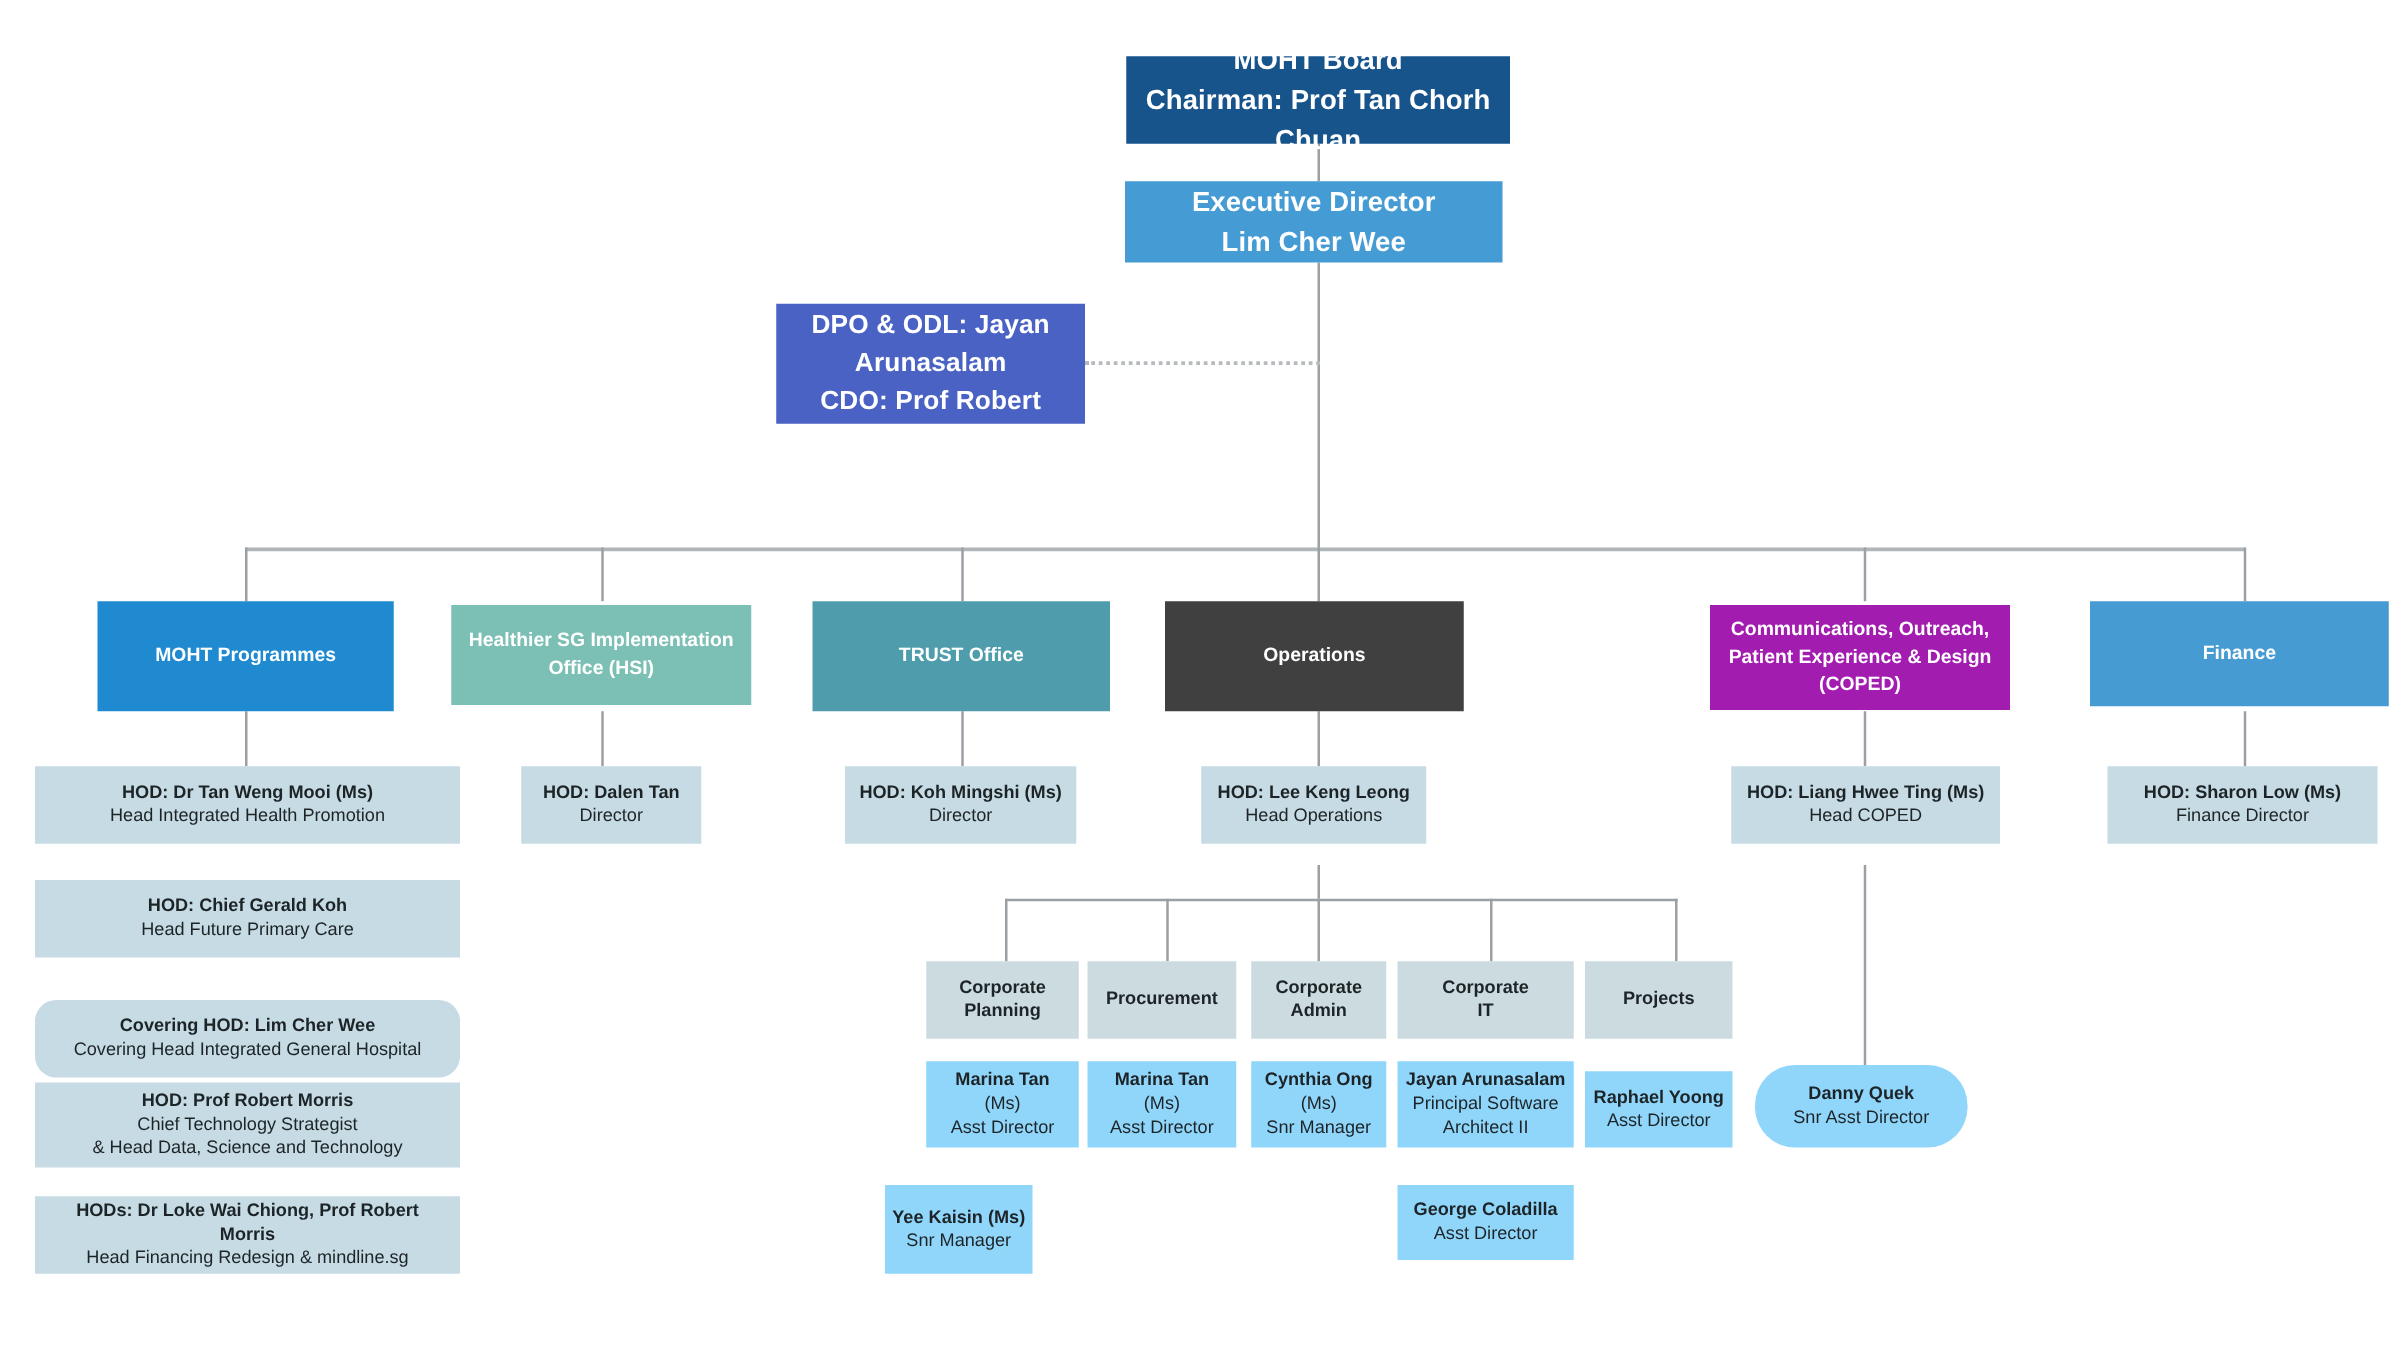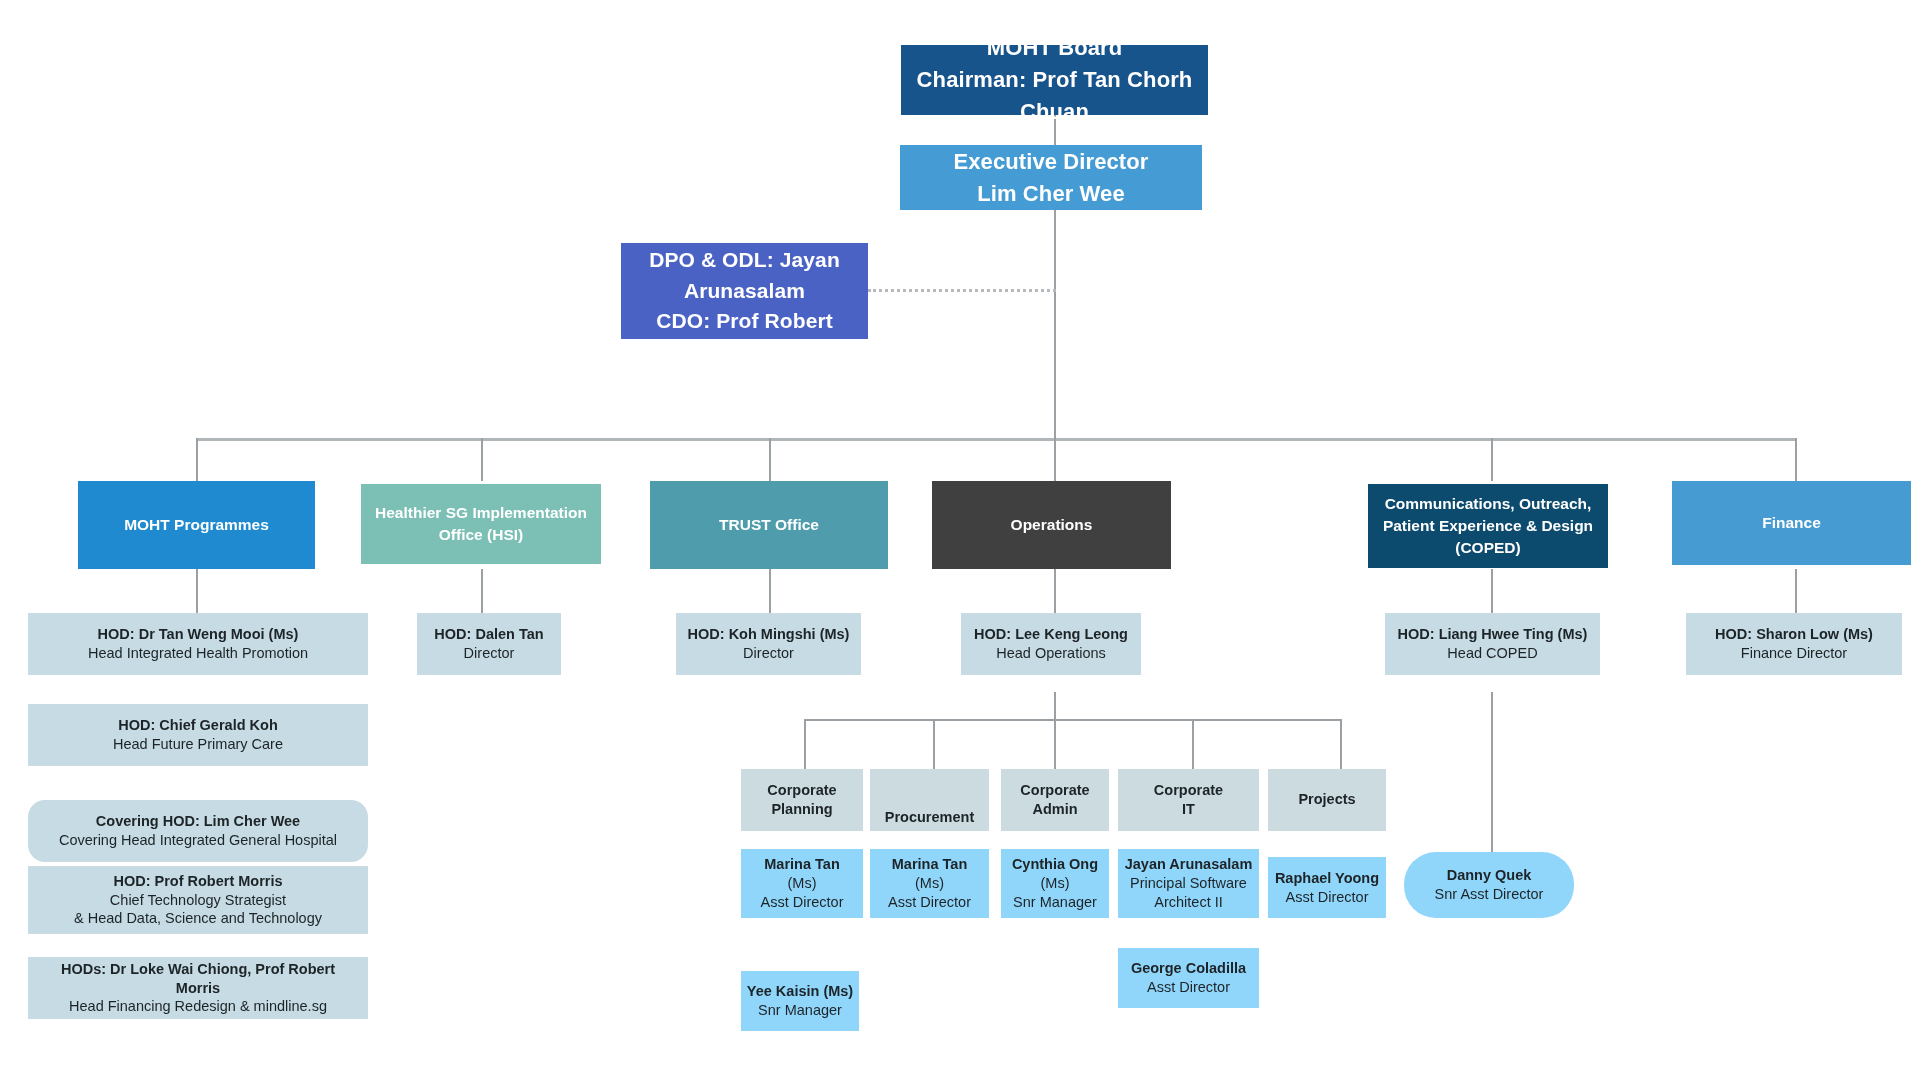--- a/index.html
+++ b/index.html
@@ -156,21 +156,21 @@
   <div class="node dept" style="left: 361px; top: 484px; width: 240px; height: 80px; background: rgb(124, 192, 181);">
     <span class="l1">Healthier SG Implementation</span>
     <span class="l2">Office (HSI)</span>
   </div>
   <div class="node dept" style="left: 650px; top: 481px; width: 238px; height: 88px; background: rgb(79, 157, 172);">
     <span class="l1">TRUST Office</span>
   </div>
   <div class="node dept" style="left: 932px; top: 481px; width: 239px; height: 88px; background: #404040;">
     <span class="l1">Operations</span>
   </div>
-  <div class="node dept" style="left: 1368px; top: 484px; width: 240px; height: 84px; background: #0c4a6e;">
+  <div class="node dept" style="left: 1368px; top: 484px; width: 240px; height: 84px; background: #a21caf;">
     <span class="l1">Communications, Outreach,</span>
     <span class="l2">Patient Experience &amp; Design</span>
     <span class="l3">(COPED)</span>
   </div>
   <div class="node dept" style="left: 1672px; top: 481px; width: 239px; height: 84px; background: rgb(71, 155, 211);">
     <span class="l1">Finance</span>
   </div>
 
   <div class="node hod" style="left:28px; top:613px; width:340px; height:62px;">
     <span class="l1">HOD: Dr Tan Weng Mooi (Ms)</span>
@@ -212,41 +212,41 @@
   </div>
   <div class="node hod" style="left:1686px; top:613px; width:216px; height:62px;">
     <span class="l1">HOD: Sharon Low (Ms)</span>
     <span class="l2">Finance Director</span>
   </div>
 
   <div class="node unit" style="left:741px; top:769px; width:122px; height:62px;">
     <span class="l1">Corporate</span>
     <span class="l2">Planning</span>
   </div>
-  <div class="node unit" style="left:870px; top:769px; width:119px; height:62px;justify-content:flex-end;">
+  <div class="node unit" style="left:870px; top:769px; width:119px; height:62px;">
     <span class="l1">Procurement</span>
   </div>
   <div class="node unit" style="left:1001px; top:769px; width:108px; height:62px;">
     <span class="l1">Corporate</span>
     <span class="l2">Admin</span>
   </div>
   <div class="node unit" style="left:1118px; top:769px; width:141px; height:62px;">
     <span class="l1">Corporate</span>
     <span class="l2">IT</span>
   </div>
   <div class="node unit" style="left:1268px; top:769px; width:118px; height:62px;">
     <span class="l1">Projects</span>
   </div>
 
   <div class="node person" style="left:741px; top:849px; width:122px; height:69px;">
     <span class="l1">Marina Tan</span>
     <span class="l2">(Ms)</span>
     <span class="l3">Asst Director</span>
   </div>
-  <div class="node person" style="left:741px; top:948px; width:118px; height:60px;margin-top:23px;">
+  <div class="node person" style="left:708px; top:948px; width:118px; height:71px;">
     <span class="l1">Yee Kaisin (Ms)</span>
     <span class="l2">Snr Manager</span>
   </div>
 
   <div class="node person" style="left:870px; top:849px; width:119px; height:69px;">
     <span class="l1">Marina Tan</span>
     <span class="l2">(Ms)</span>
     <span class="l3">Asst Director</span>
   </div>
 

